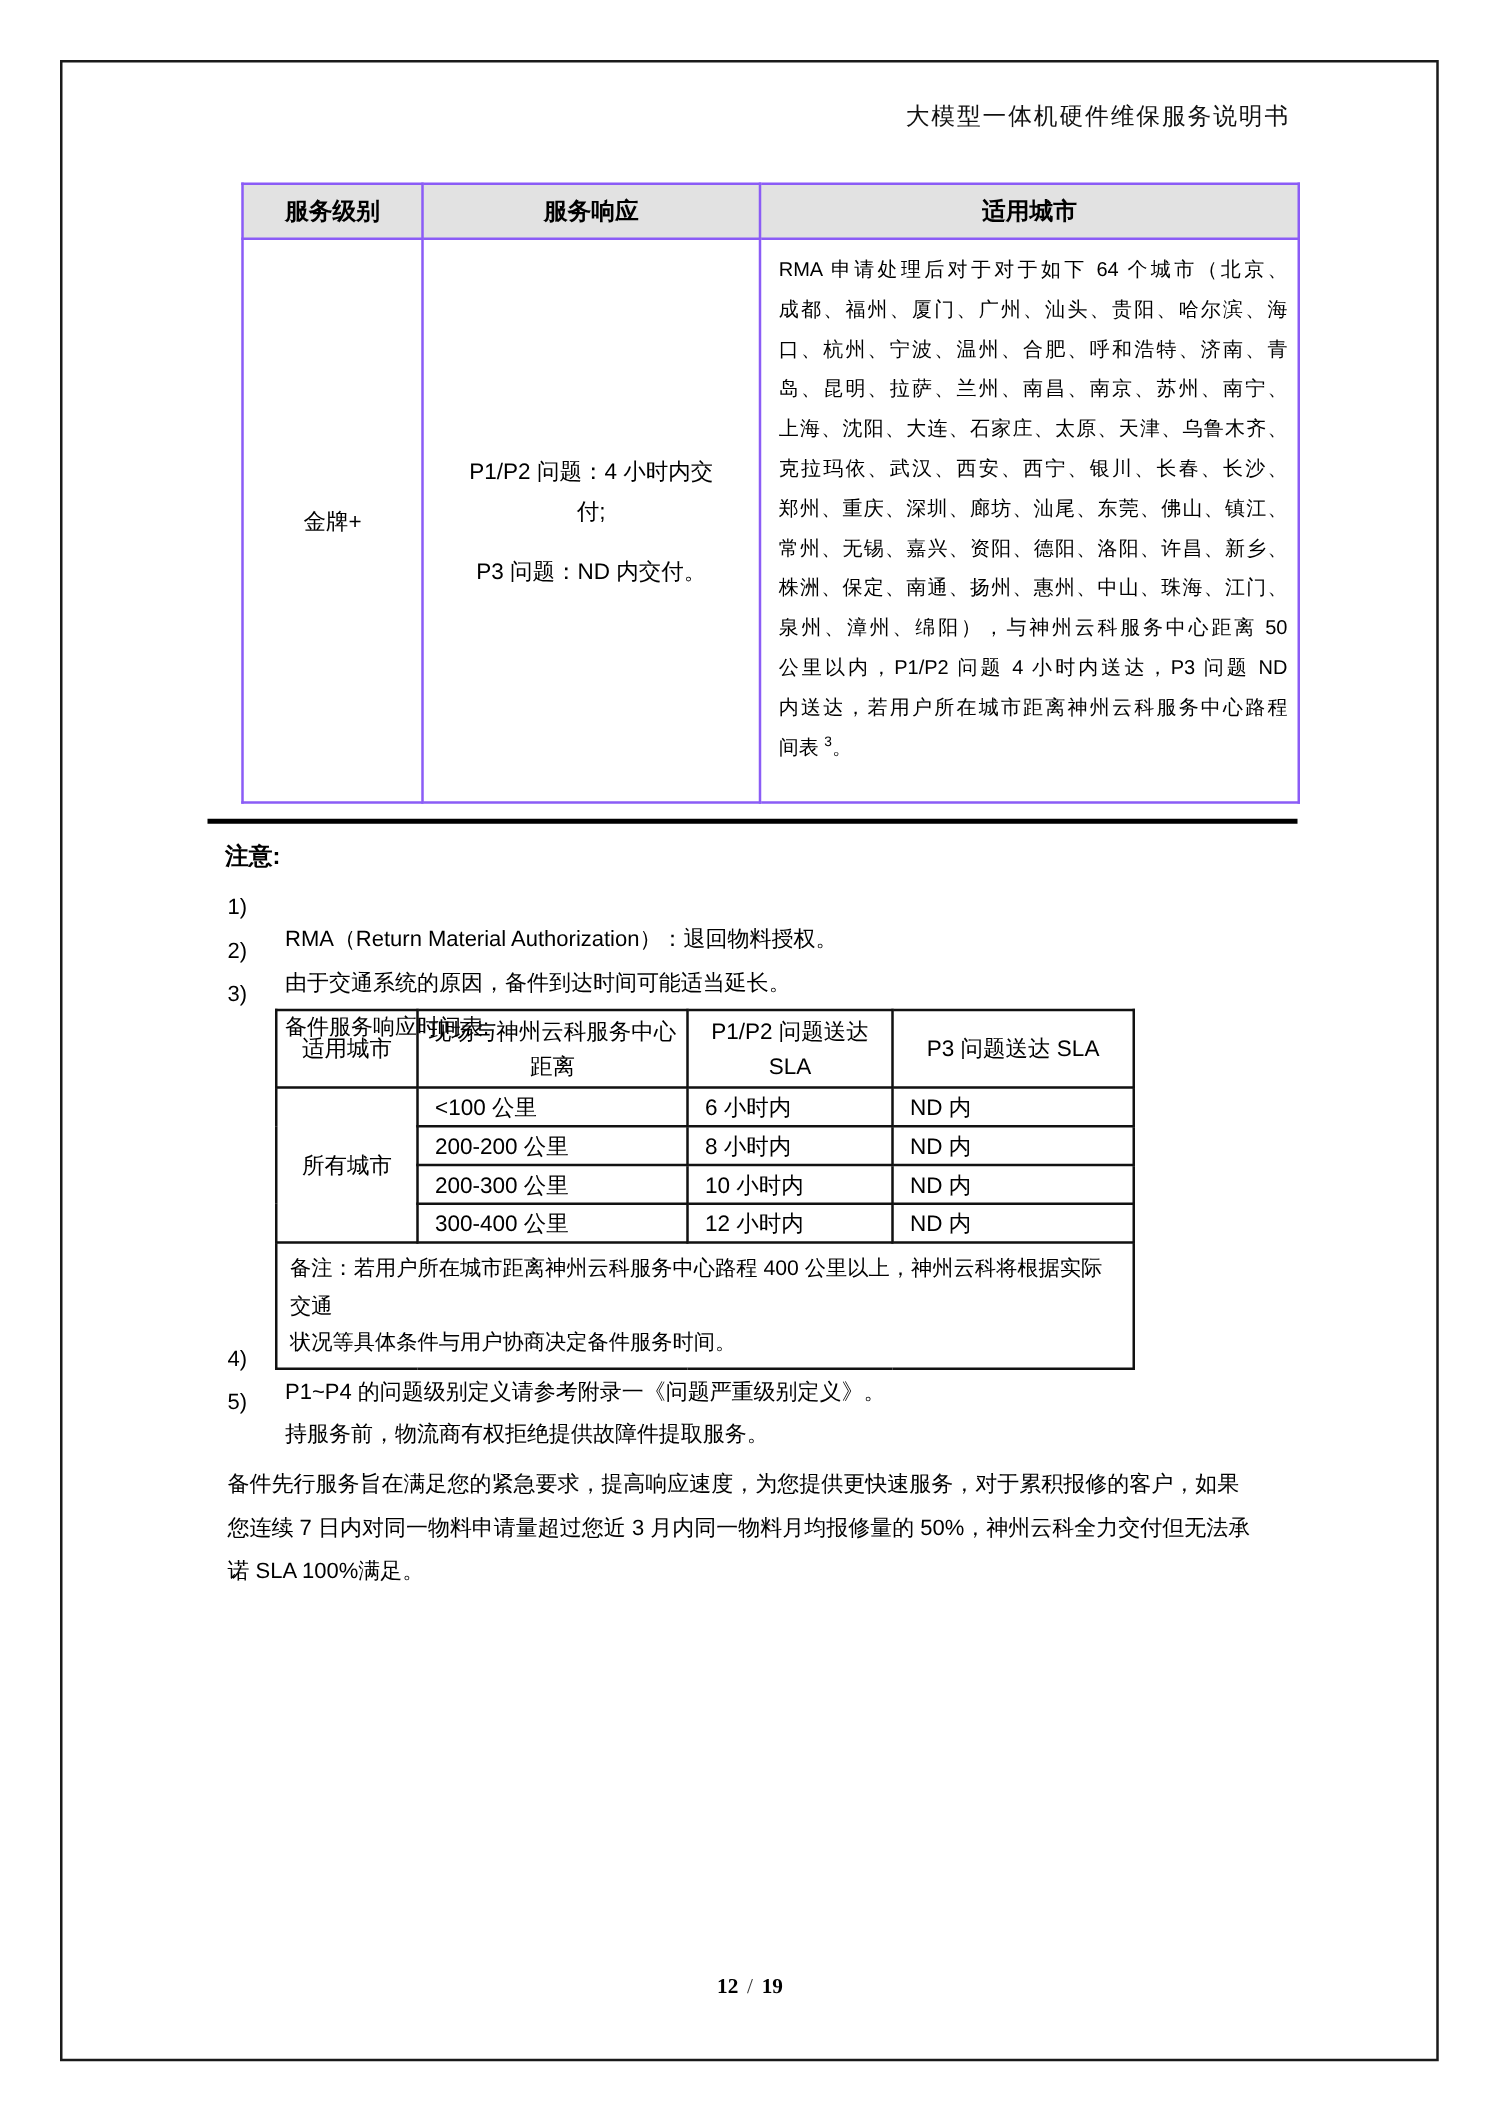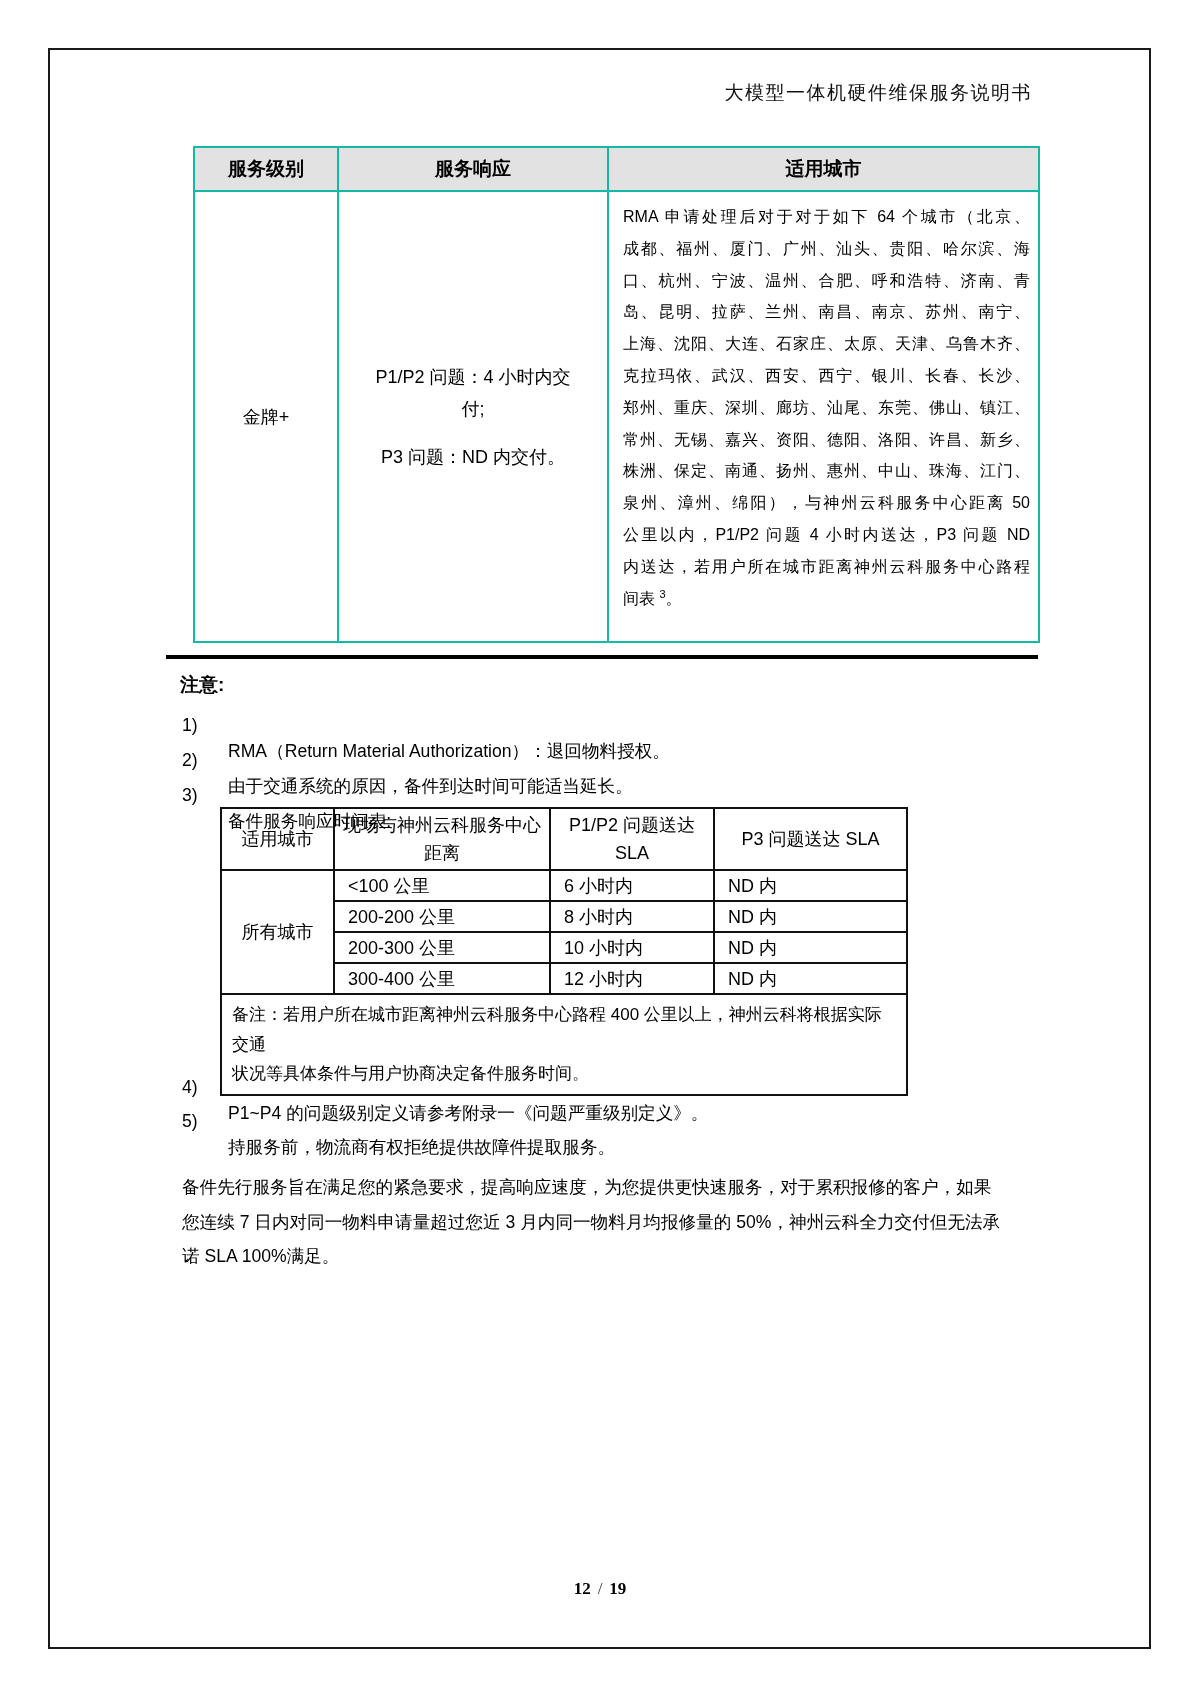--- a/index.html
+++ b/index.html
@@ -14,21 +14,21 @@
   }
   .doc-header {
     position:absolute; top:80px; right:168px;
     font-family:"Liberation Serif","DejaVu Serif",serif;
     font-size:19px; letter-spacing:1.5px; color:#111;
   }
 
   
   table { border-collapse:collapse; table-layout:fixed; }
   .t1 { position:absolute; left:193px; top:146px; width:845px; }
-  .t1 th, .t1 td { border:2px solid #14b8a6; }
+  .t1 th, .t1 td { border:2px solid #8b5cf6; }
   .t1 col.c1 { width:144px; } .t1 col.c2 { width:270px; } .t1 col.c3 { width:431px; }
   .t1 thead th {
     height:40px; background:var(--header-bg,#e2e2e2);
     font-size:19px; font-weight:bold; text-align:center; vertical-align:middle;
   }
   .t1 tbody td { height:440px; vertical-align:middle; }
   .t1-level { text-align:center; font-size:18px;margin-left:40px; }
   .resp-wrap { width:200px; margin:0 auto; }
   .resp-wrap p { margin:0; font-size:18px; line-height:32px; text-align:center; }
   .resp-wrap p + p { margin-top:16px; }

